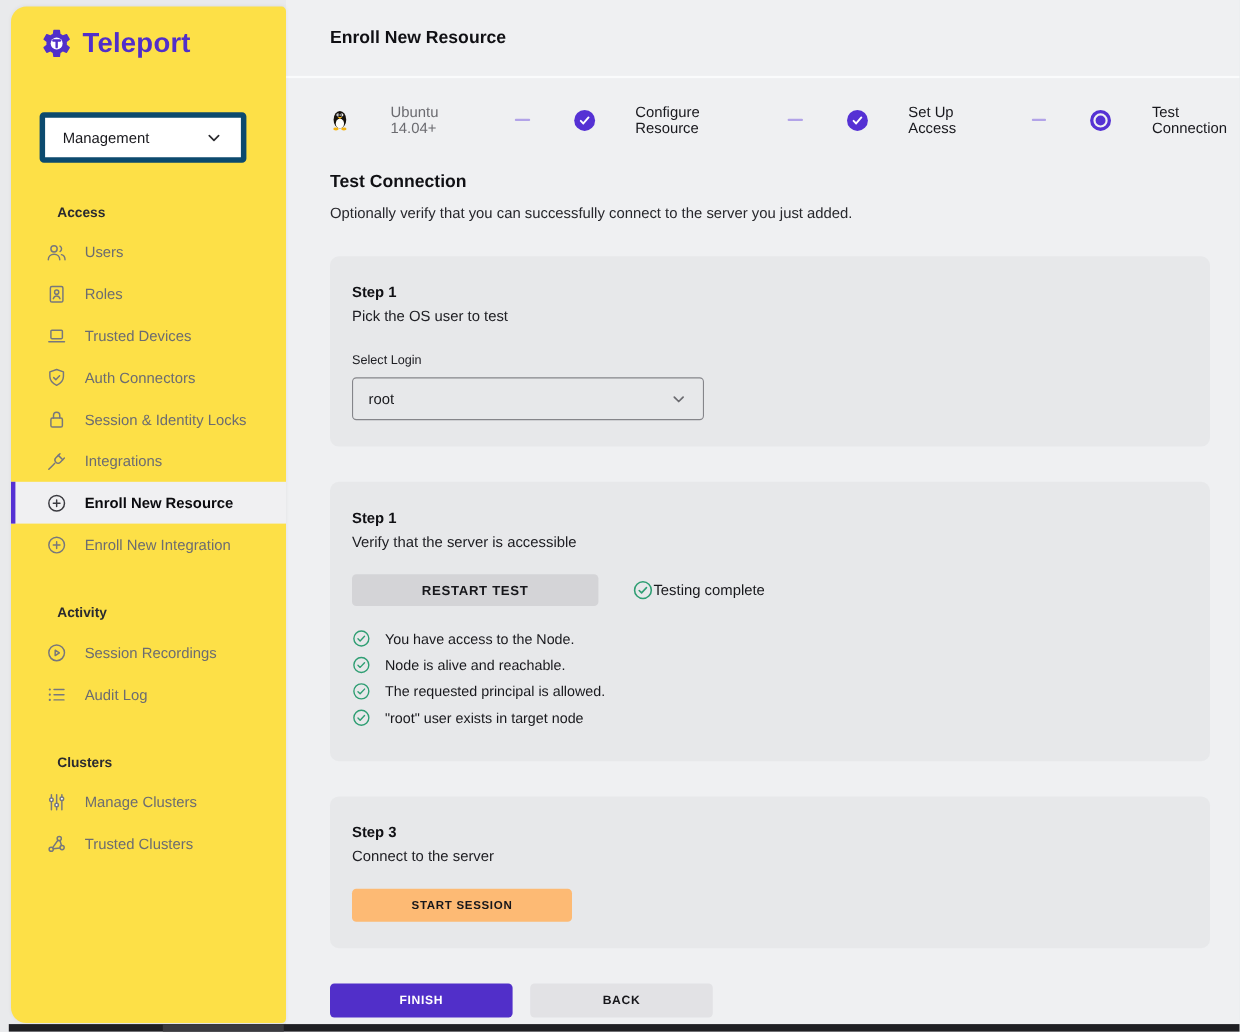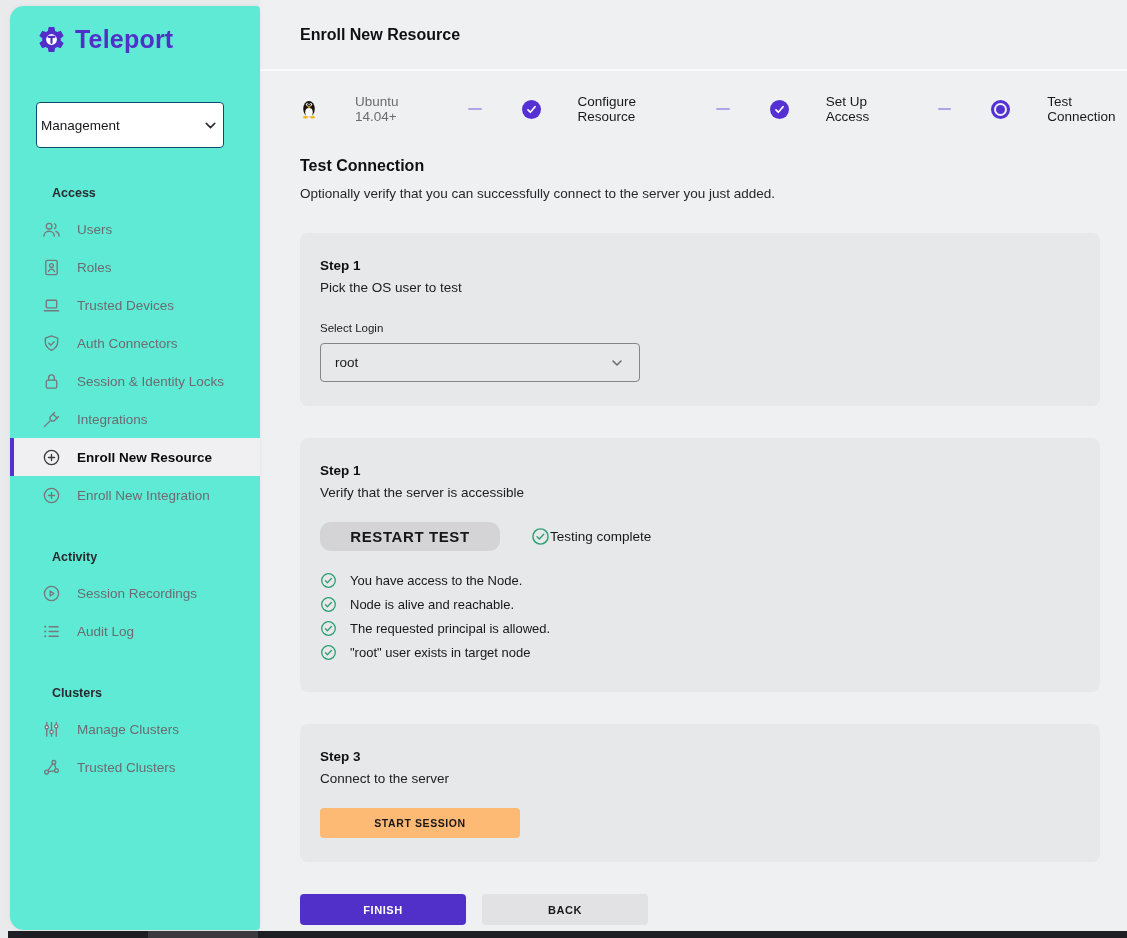--- a/index.html
+++ b/index.html
@@ -9,31 +9,31 @@
     background:#e9eaec;
     position:relative;
     overflow:hidden;
     color:#202025;
   }
   .app { position:absolute; inset:0; }
 
   
   .sidebar {
     position:absolute; left:10px; top:6px; bottom:8px; width:250px;
-    background:#5eead4; border-radius:14px 4px 4px 14px;
+    background:#fde047; border-radius:14px 4px 4px 14px;
     box-shadow:0 0 4px rgba(0,0,0,.06);
     z-index:2; overflow:hidden;
   }
   .logo-row { display:flex; align-items:center; gap:8px; padding:18px 0 0 26px; }
   .logo-text { font-size:25px; font-weight:700; color:#512FC9; letter-spacing:.2px; }
   .context-select {
     margin:47px 0 0 26px; width:188px; height:46px;
-    border:1px solid #0c4a6e; border-radius:4px;
+    border:5px solid #0c4a6e; border-radius:4px;
     display:flex; align-items:center; justify-content:space-between;
-    padding:0 4px; cursor:pointer; background:#fff;
+    padding:0 16px; cursor:pointer; background:#fff;
   }
   .context-select .val { font-size:13.5px; color:#18181c; }
   .nav { margin-top:38px; }
   .nav-section-label {
     padding-left:26px; font-size:12.5px; font-weight:700; color:#2a2a30;
     margin:36px 0 10px 16px;
   }
   .nav-section-label.first { margin-top:0; }
   .nav-item {
     height:38px; display:flex; align-items:center; gap:16px;
@@ -89,21 +89,21 @@
     margin-top:9px; width:320px; height:39px; border:1px solid #85858a; border-radius:4px;
     display:flex; align-items:center; justify-content:space-between;
     padding:0 14px; cursor:pointer; font-size:13.5px; color:#18181c;text-align:right;
   }
 
   .test-row { display:flex; align-items:center; margin-top:22px; }
   .btn {
     border:none; border-radius:4px; font-family:"Liberation Sans",sans-serif;
     font-weight:700; letter-spacing:.6px; cursor:pointer; color:#17171b;
   }
-  .btn-restart { width:180px; height:29px; background:#d4d4d7; font-size:15px;border-radius:11px; }
+  .btn-restart { width:224px; height:29px; background:#d4d4d7; font-size:12px; }
   .status { display:flex; align-items:center; margin-left:31px; }
   .status-text { font-size:13.5px; color:#18181c; }
   .checklist { margin-top:21px; }
   .check-item { display:flex; align-items:center; gap:13px; margin-bottom:7px; }
   .check-item .ctext { font-size:13px; color:#18181c; }
 
   .btn-start { width:200px; height:30px; background:#fdba74; font-size:10.5px; margin-top:22px; display:block; }
 
   .footer-row { display:flex; gap:16px; margin-top:7px; }
   .btn-finish { width:166px; height:31px; background:#512FC9; color:#fff; font-size:11px; }

